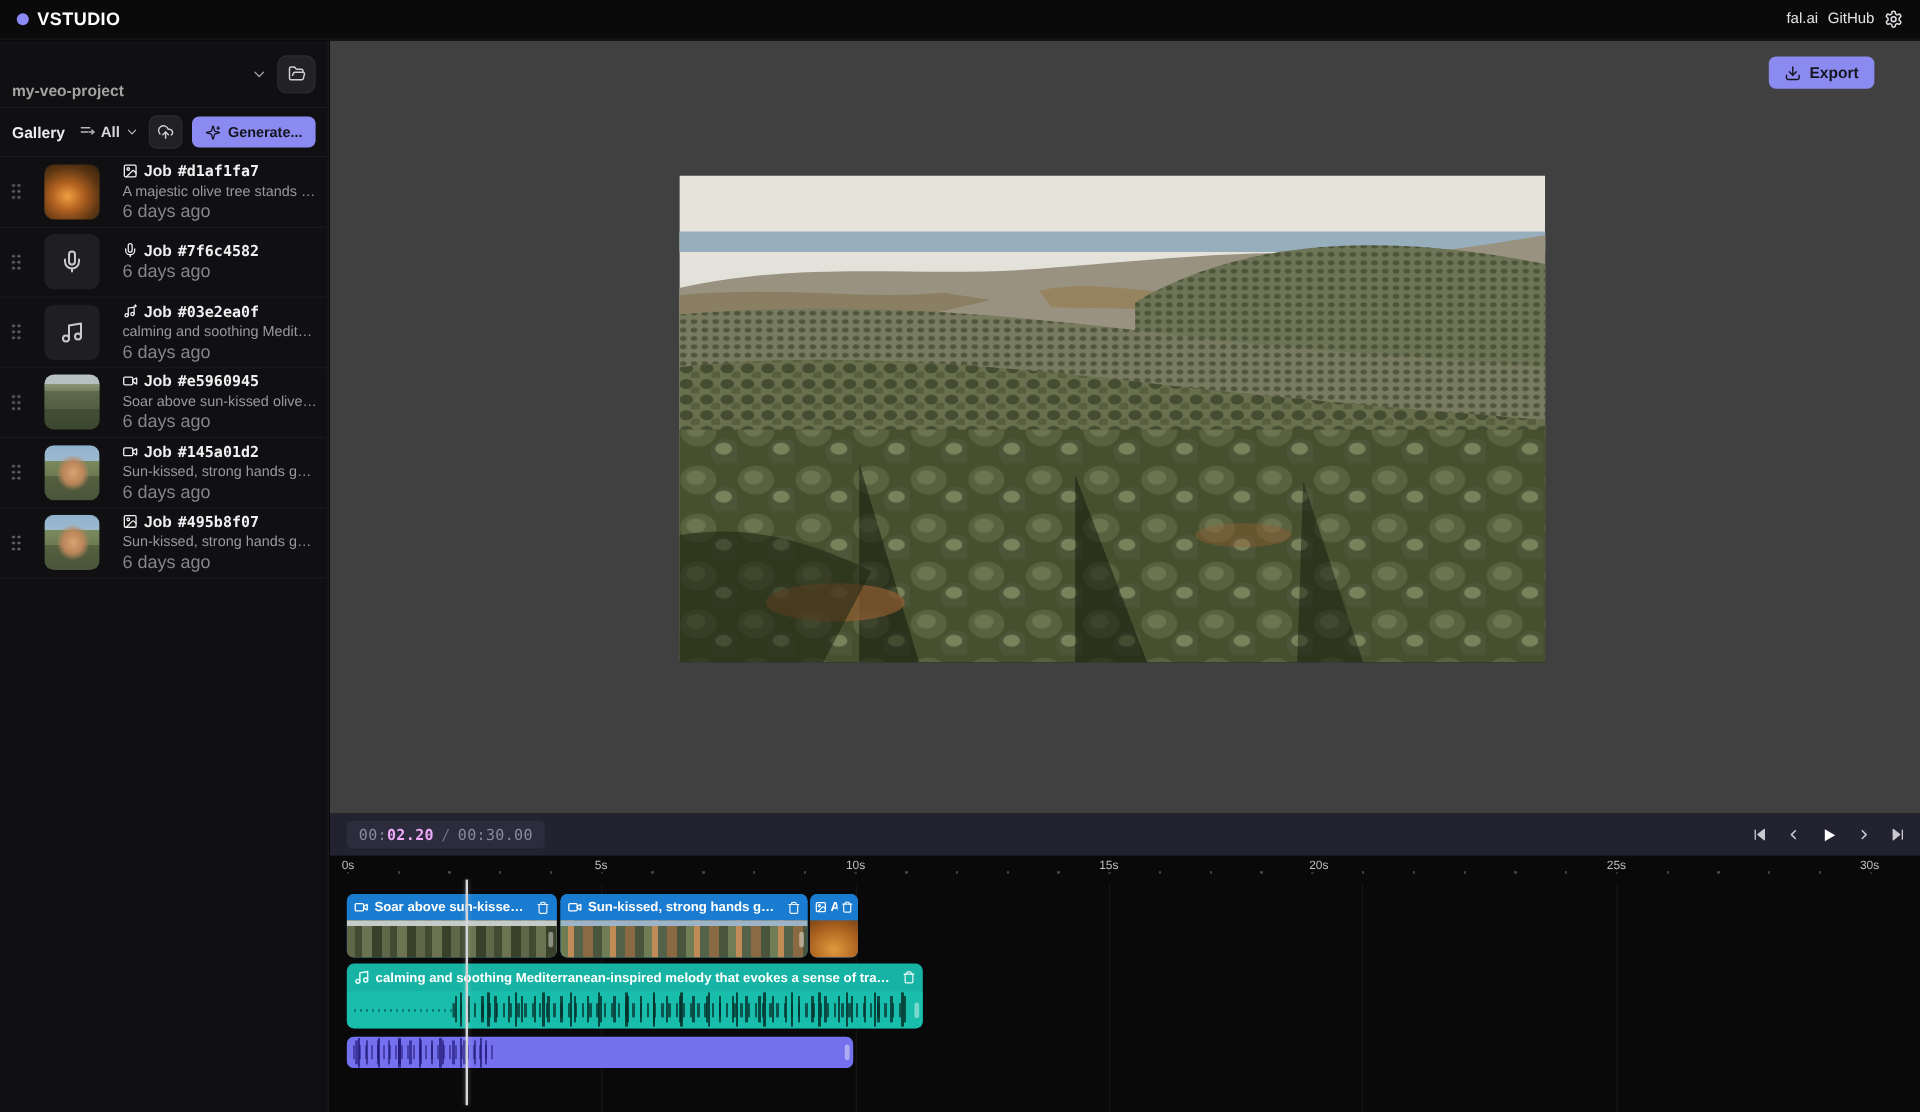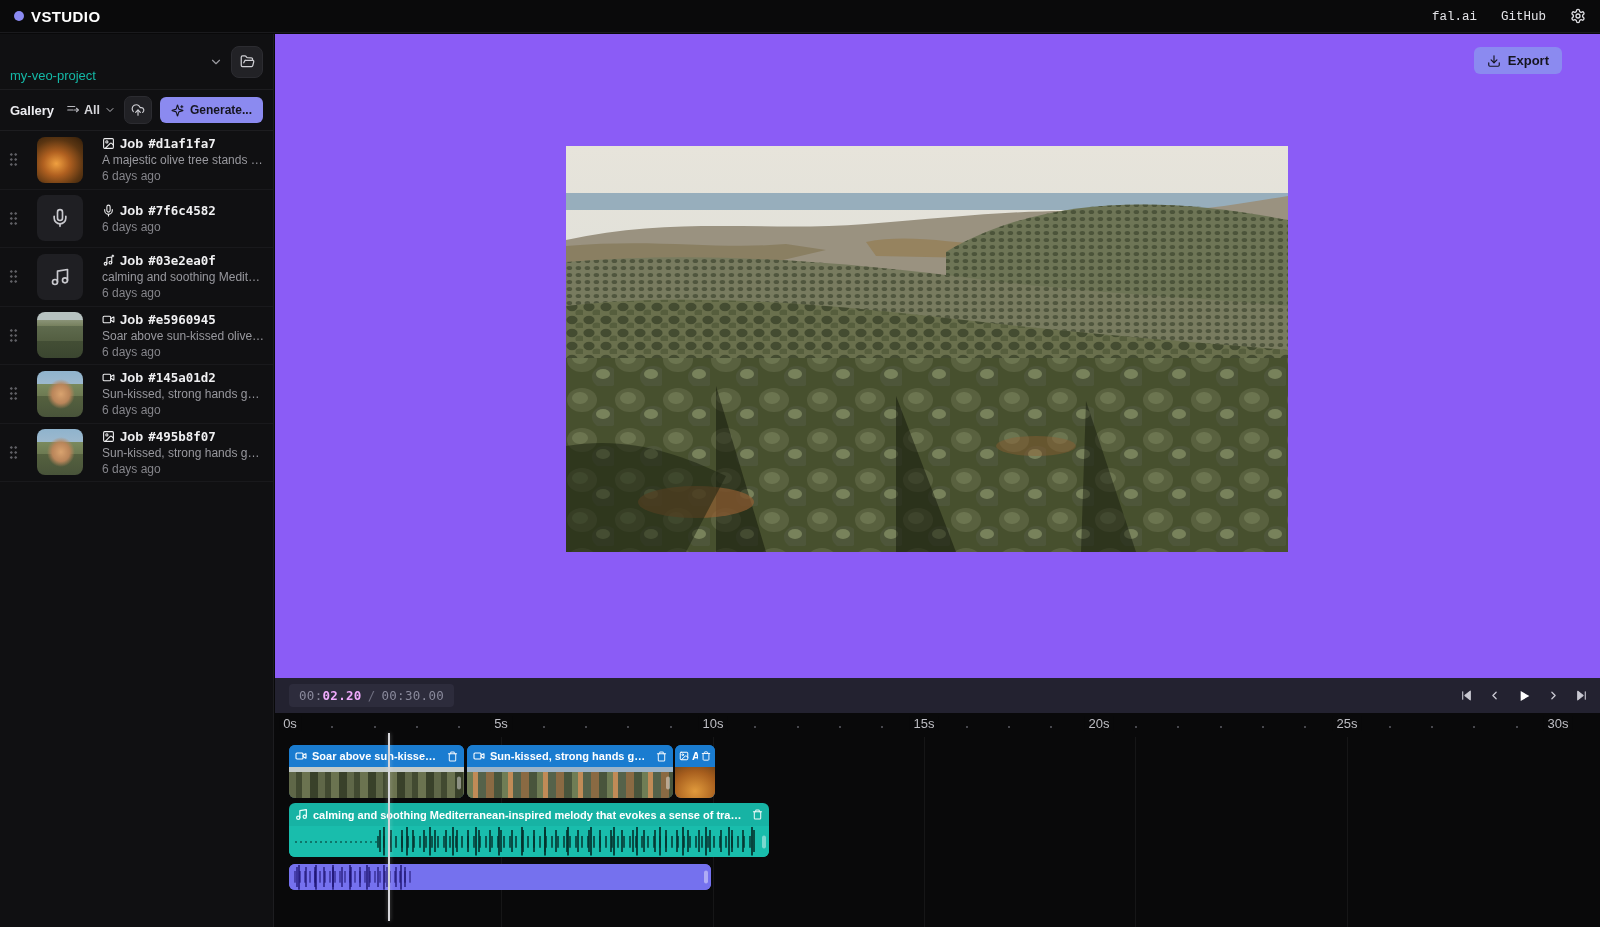--- a/index.html
+++ b/index.html
@@ -5,76 +5,76 @@
   * { margin:0; padding:0; box-sizing:border-box; }
   html,body { background:#000; }
   body { font-family:"Liberation Sans", sans-serif; }
   .app { position:relative; width:1600px; height:927px; overflow:hidden; background:#09090a; color:#e8e8e8; }
 
   
   .topbar { position:absolute; left:0; top:0; width:1600px; height:33px; background:#0a0a0b;
             border-bottom:1px solid #1a1a1d; display:flex; align-items:center; justify-content:space-between; padding:0 14px; z-index:20; }
   .brand { display:flex; align-items:center; gap:7px; font-weight:800; font-size:15px; letter-spacing:.4px; color:#fff;justify-content:flex-end; }
   .brand-dot { width:10px; height:10px; border-radius:50%; background:#8b8af2; }
-  .topnav { display:flex; align-items:flex-end; gap:24px;font-family:Liberation Mono, monospace; }
+  .topnav { display:flex; align-items:flex-start; gap:8px; }
   .topnav a { color:#e4e4e8; font-size:12.5px; text-decoration:none; cursor:pointer; }
   .icon { display:inline-flex; align-items:center; justify-content:center; }
   .icon svg { display:block; }
 
   
   .sidebar { position:absolute; left:0; top:34px; width:274px; height:893px; background:#101012; border-right:1px solid #1d1d20; z-index:10; }
   .project-row { height:56px; display:flex; align-items:center; gap:8px; padding:0 10px; border-bottom:1px solid #1d1d20; }
   .project-select { flex:1; display:flex; align-items:center; justify-content:space-between; cursor:pointer; }
-  .project-name { font-size:13px; font-weight:400; color:#14b8a6;margin-top:28px; }
+  .project-name { font-size:13px; font-weight:700; color:#a3a3a3;margin-top:28px; }
   .btn-sq { width:32px; height:32px; border-radius:8px; background:#222226; border:1px solid #2c2c31; display:flex; align-items:center; justify-content:center; color:#cfcfd4; cursor:pointer; }
   .gallery-row { height:41px; display:flex; align-items:center; gap:8px; padding:0 10px; border-bottom:1px solid #1d1d20;justify-content:flex-end; }
   .gallery-title { flex:1; font-size:13px; font-weight:700; color:#ececf0; }
   .filter-group { display:flex; align-items:center; gap:4px; color:#b9b9bf; cursor:pointer; }
   .filter-label { font-size:12.5px; font-weight:700; color:#d6d6da; }
   .btn-upload { width:28px; height:28px; border-radius:7px; background:#212125; border:1px solid #2c2c31; display:flex; align-items:center; justify-content:center; color:#cfcfd4; cursor:pointer; }
   .btn-generate { height:26px; border:none; border-radius:6px; background:#8b8af0; color:#15151f; font-weight:700; font-size:12px; display:flex; align-items:center; gap:6px; padding:0 11px; cursor:pointer; font-family:"Liberation Sans",sans-serif; }
 
   .job-row { height:58.5px; display:flex; align-items:center; gap:19px; padding:0 8px 0 9px; border-bottom:1px solid #19191c; cursor:pointer; }
   .drag-dots { width:9px; height:15px; flex:0 0 9px;
        background-image:radial-gradient(circle,#606065 1.1px,transparent 1.4px); background-size:4.5px 5px; }
   .thumb { width:46px; height:46px; flex:0 0 46px; border-radius:8px; overflow:hidden; background:#1f1f23; display:flex; align-items:center; justify-content:center; color:#c9c9ce; }
   .job-info { flex:1; min-width:0; display:flex; flex-direction:column; gap:2px; }
   .job-line1 { display:flex; align-items:center; gap:5px; font-size:13px; font-weight:700; color:#f0f0f2; }
   .job-id { font-family:"DejaVu Sans Mono",monospace; font-weight:700; font-size:12.5px; }
   .job-prompt { font-size:12px; color:#98989e; white-space:nowrap; overflow:hidden; text-overflow:ellipsis; }
   .job-prompt:empty { display:none; }
-  .job-time { font-size:12px; color:#84848a; }
+  .job-time { font-size:15px; color:#84848a; }
 
   
   .th-olive-sunset { background:radial-gradient(95% 85% at 42% 58%, #f0a040 0%, #b06020 30%, #5a3512 62%, #241607 100%); }
   .th-grove { background:linear-gradient(180deg,#b7c2c0 0%,#b7c2c0 17%,#8b9478 17%,#77815f 30%,#5f6b4e 30%,#545f42 62%,#434e35 62%,#3b4630 100%); }
   .th-person { background:
       radial-gradient(42% 45% at 52% 50%, #d9a36f 0%, #b9855a 45%, rgba(0,0,0,0) 72%),
       linear-gradient(180deg,#8fb3cd 0%,#9db9ce 28%,#7a8a5e 28%,#6d7a52 55%,#55613f 55%,#49543a 100%); }
 
   
-  .main { position:absolute; left:275px; top:34px; width:1325px; height:644px; background:#8b5cf6; }
+  .main { position:absolute; left:275px; top:34px; width:1325px; height:644px; background:#404040; }
   .btn-export { position:absolute; right:38px; top:13px; height:27px; border:none; border-radius:6px; background:#8b8af0; color:#15151f;
                 font-weight:700; font-size:13px; display:flex; align-items:center; gap:7px; padding:0 13px; cursor:pointer; font-family:"Liberation Sans",sans-serif; }
   .video-frame { position:absolute; left:291px; top:112px; width:722px; height:406px; background:#000; overflow:hidden; }
   .video-frame svg { width:100%; height:100%; display:block; }
 
   
   .transport { position:absolute; left:275px; top:678px; width:1325px; height:35px; background:#232230; display:flex; align-items:center; z-index:12; }
   .time-pill { margin-left:14px; height:23px; border-radius:4px; background:#2d2c3c; display:flex; align-items:center; padding:0 10px;
                font-family:"DejaVu Sans Mono",monospace; font-size:12.5px; letter-spacing:.3px; }
   .t-dim { color:#8a8a9c; } .t-cur { color:#f0abfc; font-weight:700; } .t-sep { color:#6f6f80; padding:0 6px; }
   .controls { position:absolute; right:12px; top:0; bottom:0; display:flex; align-items:center; gap:15px; color:#c9c9d2; }
   .ctl { cursor:pointer; display:flex; align-items:center; }
 
   
   .timeline { position:absolute; left:275px; top:713px; width:1325px; height:214px; background:#09090a; overflow:hidden; }
   .ruler-ticks { position:absolute; left:14px; top:13px; width:1276px; height:2px;
        background:repeating-linear-gradient(90deg,#47474d 0 2px,transparent 2px 42.3px); }
-  .ruler-label { position:absolute; top:3px; transform:translateX(-50%); font-size:13px; color:#bebec4; background:#09090a; padding:0 4px; z-index:2; }
+  .ruler-label { position:absolute; top:3px; transform:translateX(-50%); font-size:10px; color:#bebec4; background:#09090a; padding:0 4px; z-index:2; }
   .gridline { position:absolute; top:24px; bottom:0; width:1px; background:rgba(255,255,255,.055); z-index:1; }
 
   .clip { position:absolute; border-radius:6px; overflow:hidden; z-index:3; cursor:pointer; }
   .clip-head { height:22px; display:flex; align-items:center; gap:5px; padding:0 6px; }
   .clip-title { flex:1; min-width:0; font-size:11px; font-weight:700; color:#fff; white-space:nowrap; overflow:hidden; text-overflow:ellipsis; }
   .clip-trash { flex:0 0 auto; color:#fff; opacity:.92; cursor:pointer; display:flex; }
   .clip-body { position:relative; }
   .handle { position:absolute; right:3px; top:50%; transform:translateY(-50%); width:4px; height:13px; border-radius:2px; background:rgba(255,255,255,.42); }
 
   .clip-video { background:#1a7cd0; }

